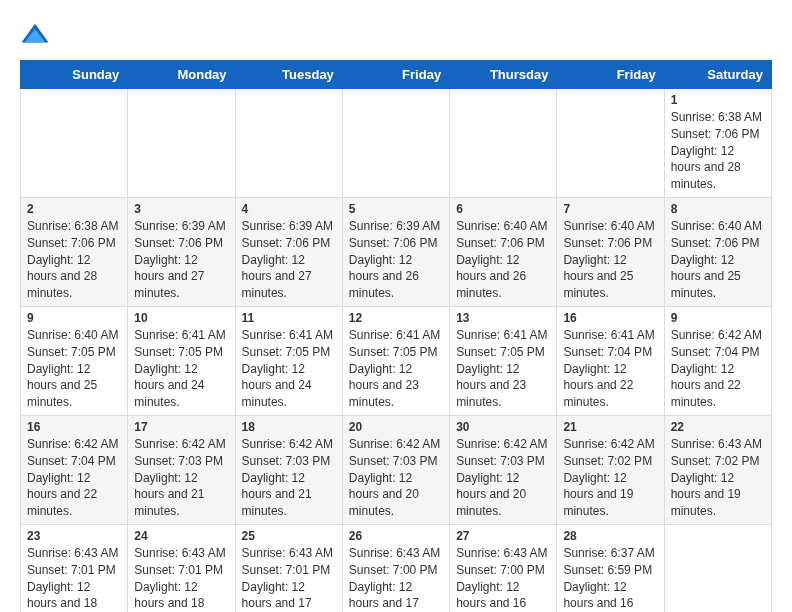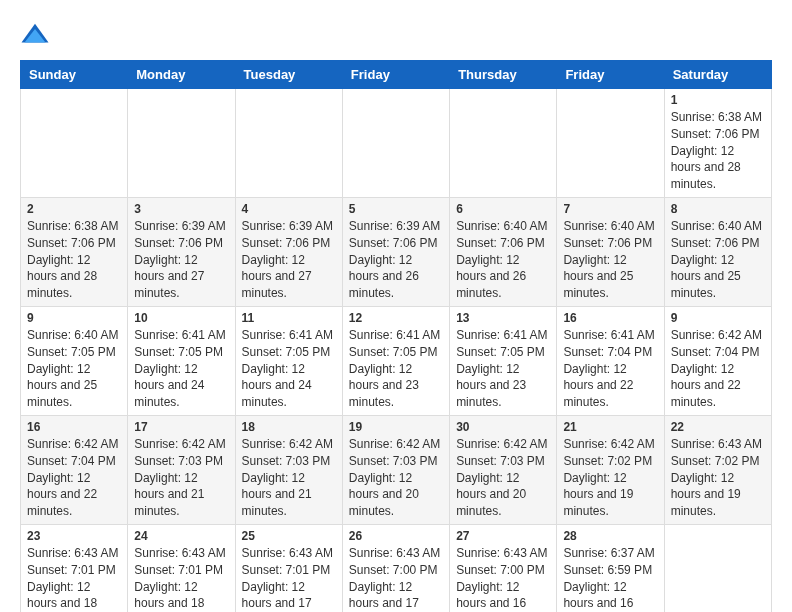--- a/index.html
+++ b/index.html
@@ -53,21 +53,21 @@
       color: #555;
     }
     .calendar {
       width: 100%;
       border-collapse: collapse;
       border: 1px solid #ccc;
     }
     .calendar th {
       background: #1565c0;
       color: #fff;
-      text-align: left;
+      text-align: right;
       padding: 6px 8px;
       font-size: 13px;
       font-weight: bold;
       border: 1px solid #1565c0;
     }
     .calendar td {
       vertical-align: top;
       padding: 4px 6px;
       border: 1px solid #ddd;
       width: calc(100% / 7);
@@ -263,21 +263,21 @@
 and 21 minutes.</div>
         </td>
         <td>
           <span class="day-num">18</span>
           <div class="day-info">Sunrise: 6:42 AM
 Sunset: 7:03 PM
 Daylight: 12 hours
 and 21 minutes.</div>
         </td>
         <td>
-          <span class="day-num">19</span>
+          <span class="day-num">20</span>
           <div class="day-info">Sunrise: 6:42 AM
 Sunset: 7:03 PM
 Daylight: 12 hours
 and 20 minutes.</div>
         </td>
         <td>
           <span class="day-num">30</span>
           <div class="day-info">Sunrise: 6:42 AM
 Sunset: 7:03 PM
 Daylight: 12 hours

